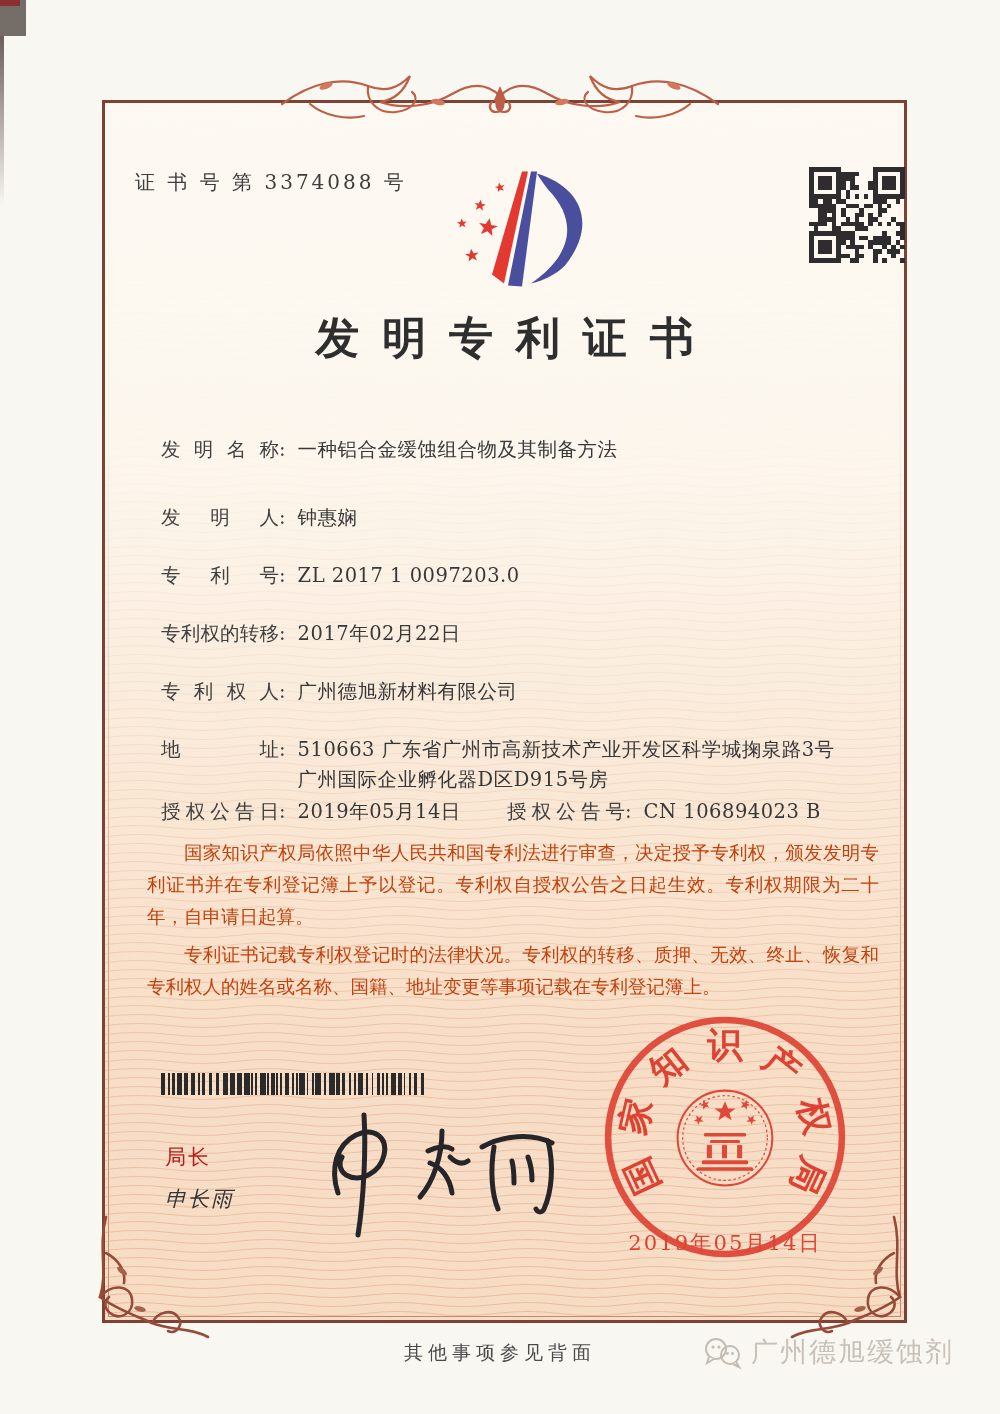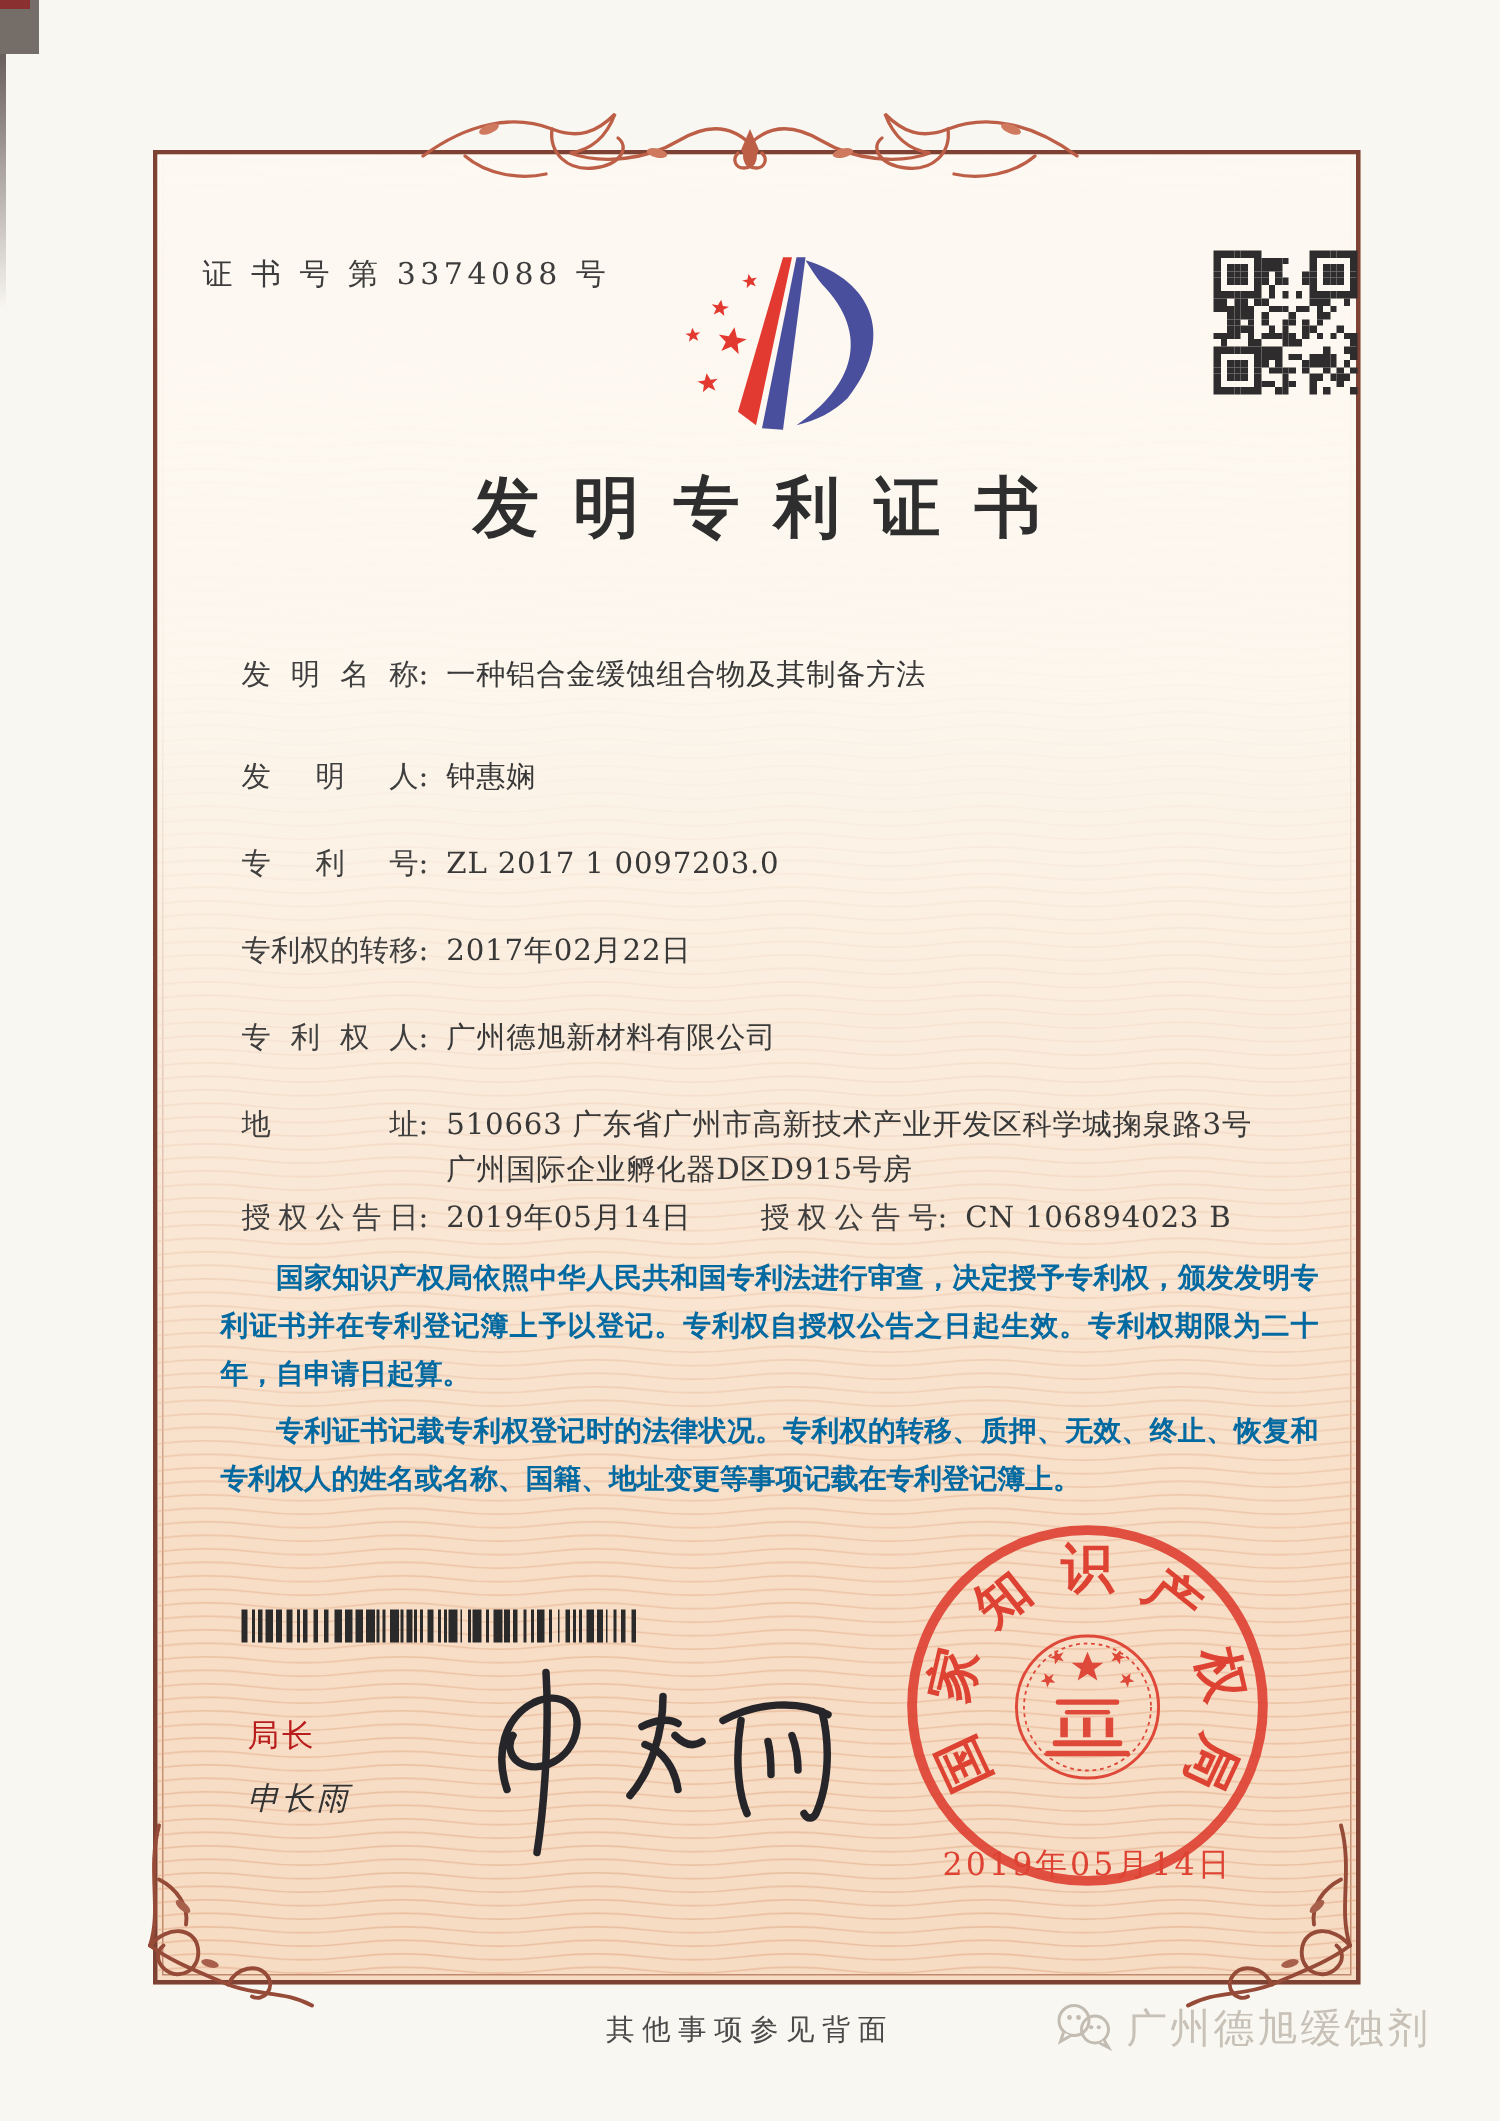--- a/index.html
+++ b/index.html
@@ -36,42 +36,42 @@
 
   .fields { position:absolute; left:56px; right:50px; top:0; }
   .frow { position:absolute; left:0; right:0; display:flex; align-items:flex-start;
           font-size:19.5px; line-height:1.55; color:#3f3f3f; }
   .flabel { display:inline-block; width:118px; text-align:justify; text-align-last:justify; flex:0 0 118px; }
   .fcolon { flex:0 0 auto; margin-right:12px; }
   .fvalue { flex:1 1 auto; letter-spacing:.5px; color:#383838; }
   .grant-pair2 { position:absolute; left:346px; top:0; display:flex; }
 
   .paras { position:absolute; left:42px; width:732px; top:734px; }
-  .paras p { font-size:18.5px; line-height:1.73; text-align:justify; text-indent:2em; color:#0369a1;font-weight:bold; }
+  .paras p { font-size:18.5px; line-height:1.73; text-align:justify; text-indent:2em; color:#c2410c; }
   .paras p + p { margin-top:6px; }
 
   .barcode { position:absolute; left:56px; top:970px; height:22px; display:flex; align-items:stretch; }
   .barcode span { background:#2a2a2a; display:block; }
 
   .officer-role { position:absolute; left:60px; top:1040px; font-size:21px; letter-spacing:2px; color:#b91c1c; }
   .officer-name { position:absolute; left:60px; top:1082px; font-size:21px; letter-spacing:2px; color:#333;font-style:italic; }
   .signature { position:absolute; left:195px; top:994px; width:270px; height:150px; }
 
   .seal { position:absolute; left:494px; top:908px; width:252px; height:252px; }
   .seal-char { font-size:35px; font-weight:bold; fill:#dd4233; text-anchor:middle;
                font-family:"DejaVu Serif",serif; }
   .seal-date { font-size:21px; fill:#dd4233; text-anchor:middle; letter-spacing:2px;
                font-family:"DejaVu Serif",serif; }
 
   .pagination { position:absolute; left:0; top:1188px; width:100%; text-align:center;
                 font-size:17px; letter-spacing:3px; color:#3f3f3f; }
 
   .back-note { position:absolute; left:0; top:1340px; width:1000px; text-align:center;
                font-size:19px; letter-spacing:5px; color:#4a4a4a; }
-  .watermark { position:absolute; right:46px; top:1334px; display:flex; align-items:flex-start; gap:8px;
+  .watermark { position:absolute; right:46px; top:1334px; display:flex; align-items:flex-end; gap:8px;
                color:#c7c1b7; font-size:27px; letter-spacing:2px;
                font-family:Liberation Serif, serif; }
 
   .flourish-top { position:absolute; left:280px; top:60px; width:440px; height:88px; }
   .flourish-bl  { position:absolute; left:80px;  top:1213px; width:150px; height:150px; }
   .flourish-br  { position:absolute; left:770px; top:1213px; width:150px; height:150px; transform:scaleX(-1); }
 </style>
 </head>
 <body>
 

